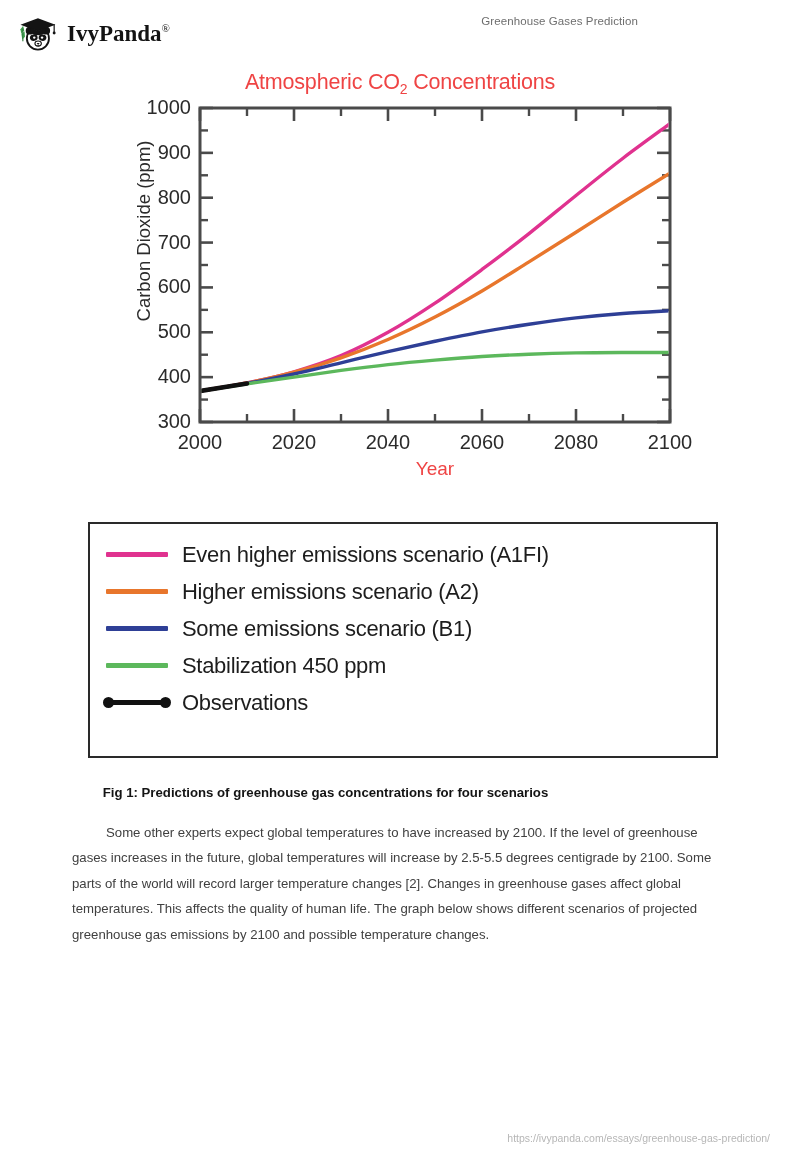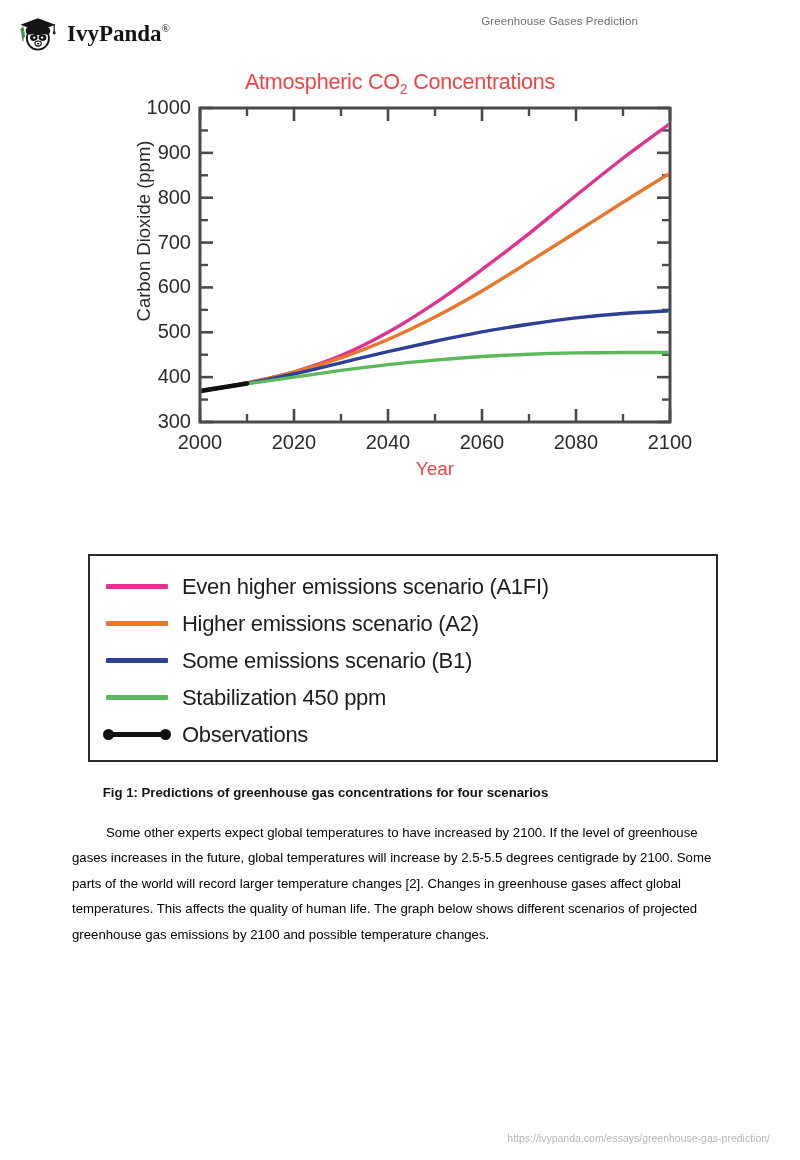--- a/index.html
+++ b/index.html
@@ -102,23 +102,23 @@
     width: 470px;
     text-align: center;
     font-size: 19px;
     color: #ef4444;
   }
 
   
   .legend-box {
     position: absolute;
     left: 88px;
-    top: 492px;
+    top: 460px;
     width: 630px;
-    height: 208px;
+    height: 236px;
     border: 2px solid #2a2a2a;
     background: #fff;
     box-sizing: border-box;
     padding: 12px 0 0 0;
   }
   .legend-row {
     display: flex;
     align-items: center;
     height: 37px;
     padding-left: 16px;
@@ -163,21 +163,21 @@
     font-weight: bold;
     color: #141414;
   }
   .body-text {
     position: absolute;
     left: 72px;
     top: 820px;
     width: 656px;
     font-size: 13.2px;
     line-height: 25.4px;
-    color: #000000;
+    color: #404040;
     text-align: left;
   }
   .body-text .indent { display: inline-block; width: 34px; }
 
   
   .footer-url {
     position: absolute;
     left: 0;
     top: 1132px;
     width: 770px;

